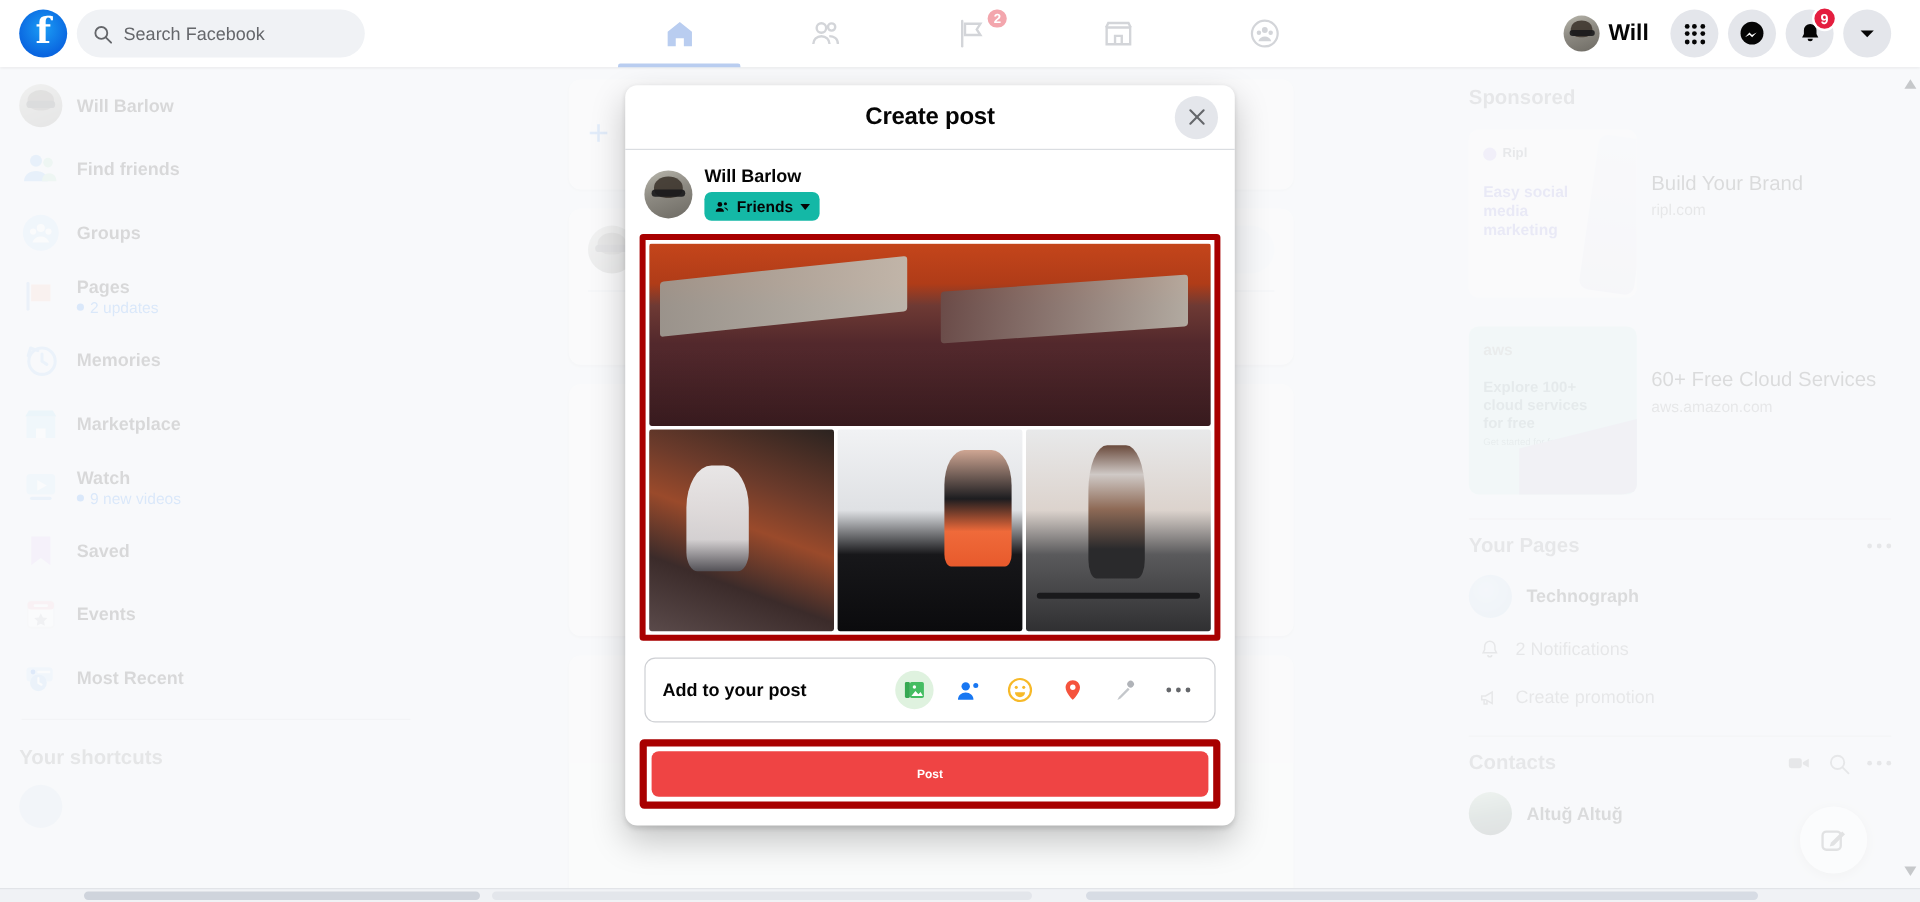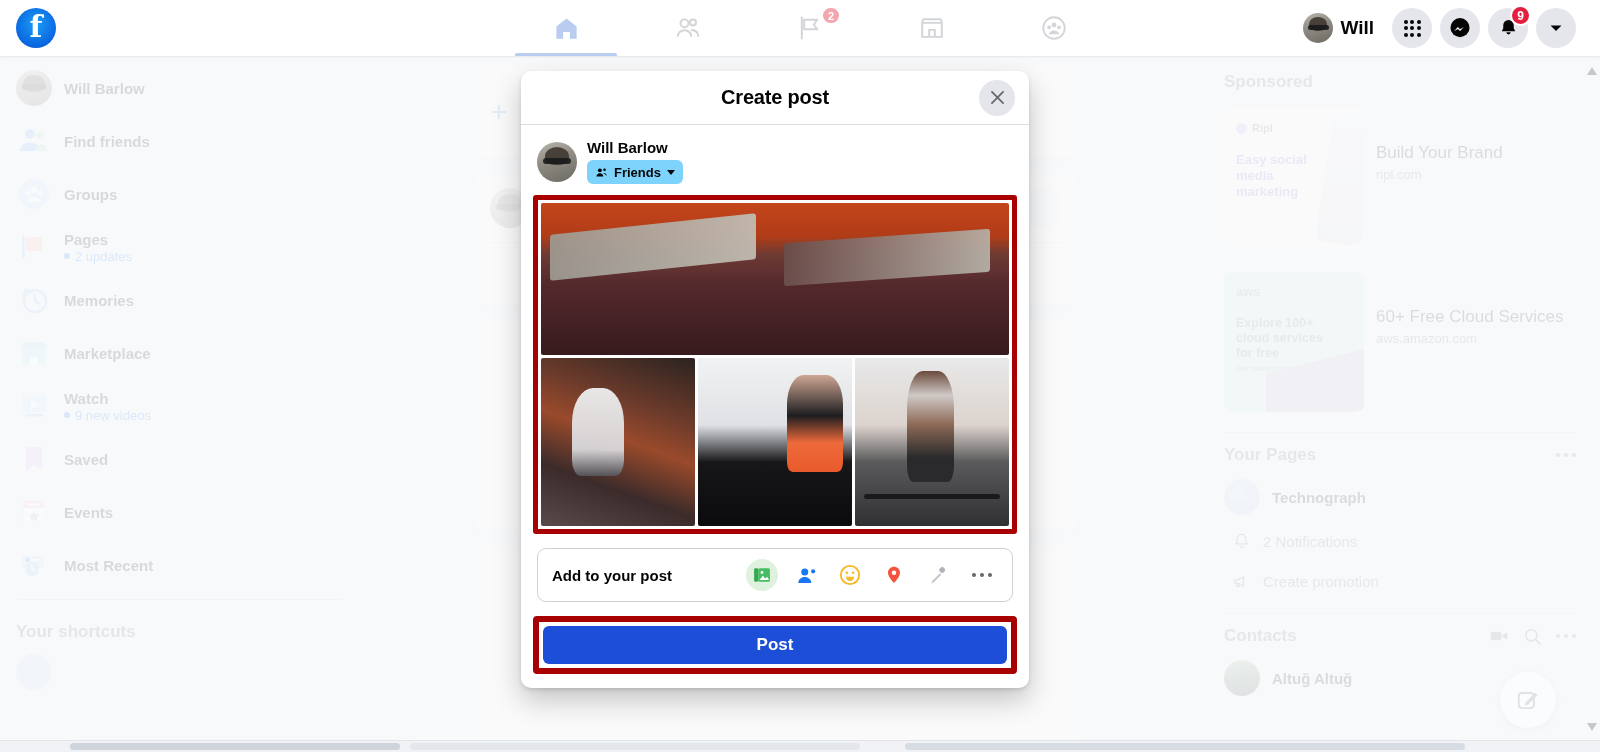--- a/index.html
+++ b/index.html
@@ -189,21 +189,21 @@
     position: absolute; right: 14px; top: 50%; transform: translateY(-50%);
     width: 36px; height: 36px; border-radius: 50%; background: #e4e6eb;
     display: flex; align-items: center; justify-content: center; cursor: pointer;
   }
   .modal-user { display: flex; align-items: center; gap: 10px; padding: 14px 16px 10px; }
   .mu-av { width: 40px; height: 40px; }
   .mu-name { font-size: 15px; font-weight: 600; }
   .aud-pill {
     display: inline-flex; align-items: center; gap: 6px;
     height: 24px; padding: 0 8px; border-radius: 6px;
-    background: #7dd3fc; font-size: 13px; font-weight: 600; margin-top: 4px;
+    background: #14b8a6; font-size: 13px; font-weight: 600; margin-top: 4px;
     cursor: pointer;
   }
   .caret { width: 0; height: 0; border-left: 4.5px solid transparent; border-right: 4.5px solid transparent; border-top: 5px solid #050505; }
 
   
   .media-hl {
     margin: 1px 12px 0 12px;
     border: 5px solid #a80000;
     border-radius: 3px;
     background: #fff;
@@ -252,22 +252,22 @@
 
   
   .post-hl {
     margin: 14px 12px 0;
     border: 6px solid #a80000;
     border-radius: 4px;
     background: #fff;
     padding: 4px;
   }
   .post-btn {
-    height: 38px; border-radius: 6px; background: #1d4ed8;
-    color: #fff; font-size: 17px; font-weight: 700;
+    height: 38px; border-radius: 6px; background: #ef4444;
+    color: #fff; font-size: 10px; font-weight: 700;
     display: flex; align-items: center; justify-content: center;
     cursor: pointer; border: none; width: 100%;
     font-family: "Liberation Sans", sans-serif;
   }
 
   
   .hscroll {
     position: absolute; left: 0; bottom: 0; width: 1600px; height: 12px;
     background: #f0f2f5; border-top: 1px solid #e2e4e8; z-index: 40;
   }
@@ -278,20 +278,27 @@
   .vscroll-top { position: absolute; right: 2px; top: 62px; z-index: 40; opacity: .45; }
 </style>
 </head>
 <body>
 
 <div id="root">
 
   <div class="topnav">
     <div class="nav-left">
       <div class="fb-logo"></div>
+      <div class="search-box">
+        <svg width="17" height="17" viewBox="0 0 24 24" fill="none" stroke="#65676b" stroke-width="2.2">
+          <circle cx="10.5" cy="10.5" r="7"></circle>
+            <line x1="16" y1="16" x2="22" y2="22" stroke-linecap="round"></line>
+        </svg>
+        <span class="ph">Search Facebook</span>
+      </div>
     </div>
 
     <div class="nav-center">
       <div class="nav-tab active">
         <svg width="27" height="27" viewBox="0 0 24 24" fill="#b9cdf0">
           <path d="M12 3L3 10.2V21h6v-6h6v6h6V10.2z"></path>
         </svg>
       </div>
       <div class="nav-tab">
         <svg width="28" height="28" viewBox="0 0 24 24" fill="none" stroke="#d3d5d9" stroke-width="1.7">

